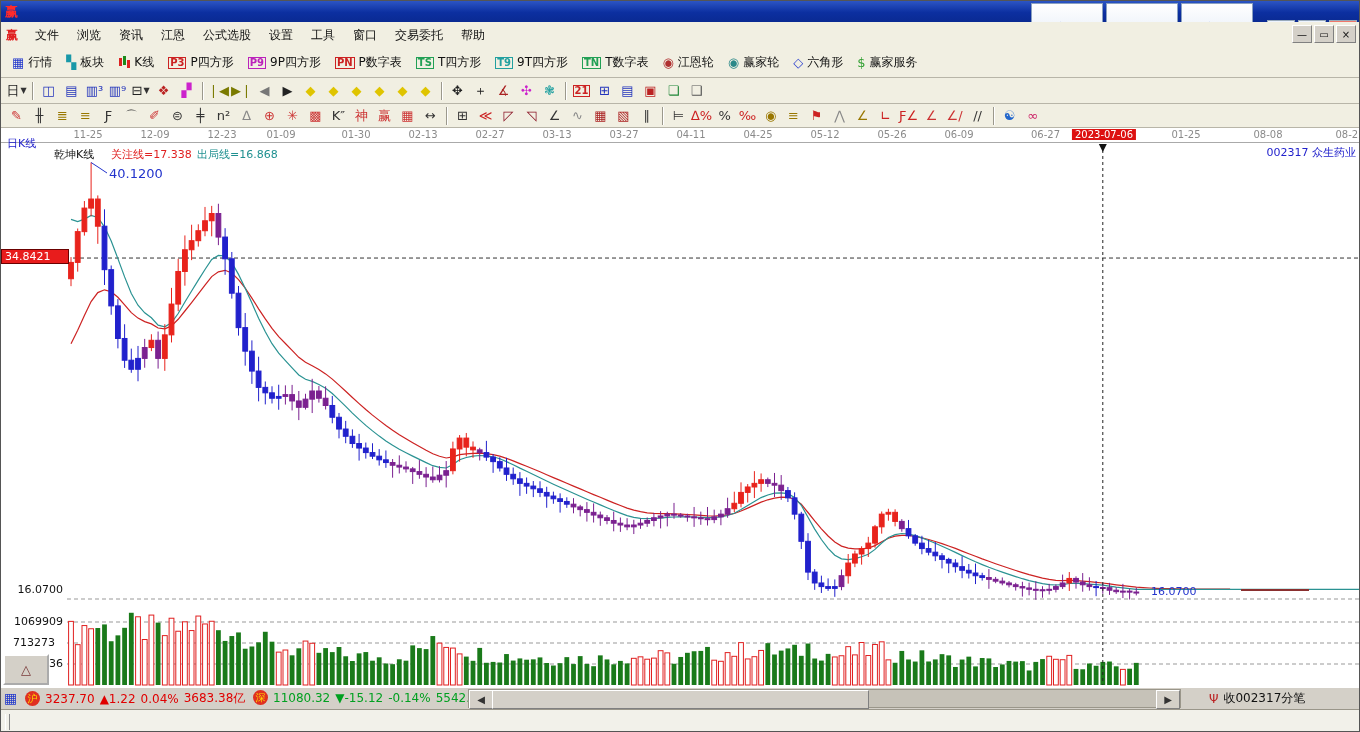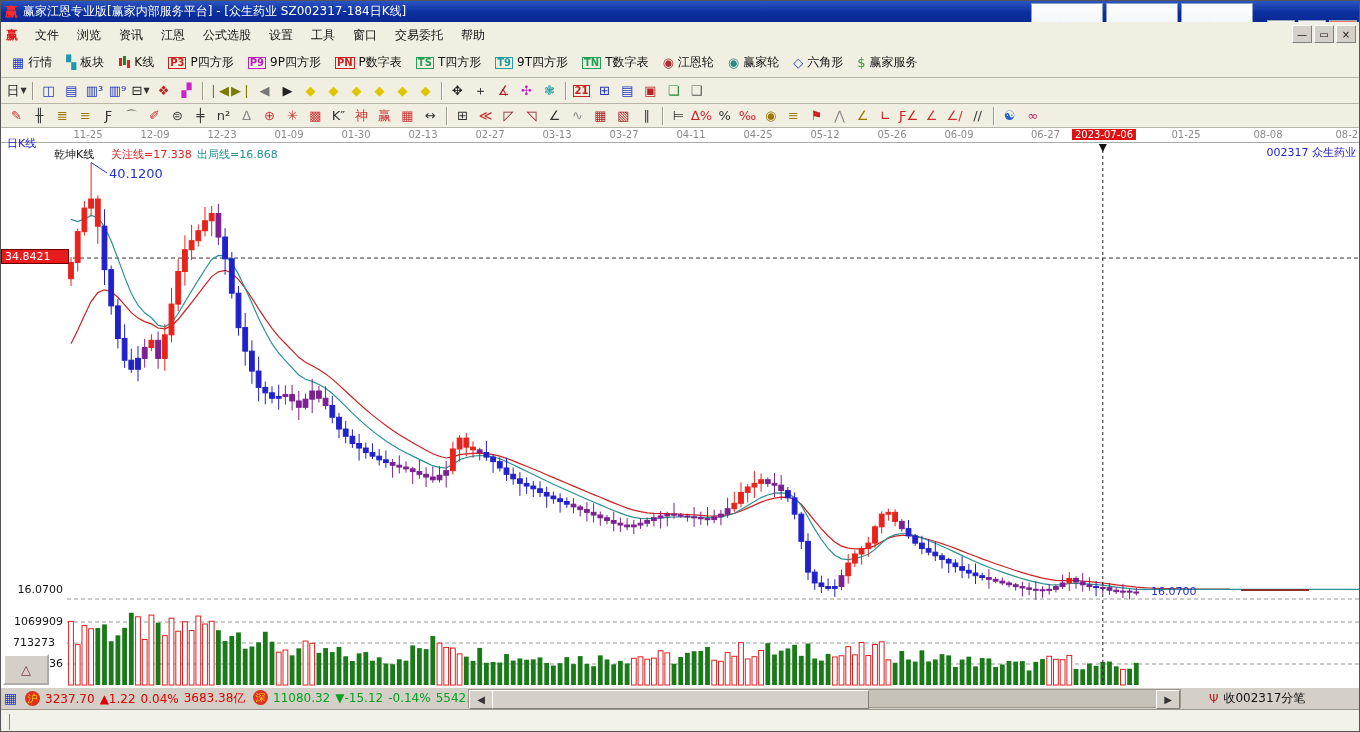--- a/index.html
+++ b/index.html
@@ -56,21 +56,20 @@
   #statusbar .grip{width:3px;height:16px;border-left:1px solid #fff;border-right:1px solid #888;margin:0 6px 0 4px;}
   #statusbar .txt{font-size:11px;color:#111;white-space:nowrap;}
 </style>
 </head>
 <body>
 
 <div id="app">
 
   <div id="titlebar">
     <span class="logo">赢</span>
-    <span class="ttl">赢家江恩专业版[赢家内部服务平台] - [众生药业  SZ002317-184日K线]</span>
     <div class="tb-right">
       <div class="link-btn">客服</div>
       <div class="link-btn">论坛</div>
       <div class="link-btn">主页</div>
       <div style="width:8px"></div>
       <div class="win-btn">—</div>
       <div class="win-btn">▭</div>
       <div class="win-btn close">×</div>
     </div>
   </div>
@@ -868,21 +867,21 @@
         <line x1="1135.3" y1="459.5785426323004" x2="1135.3" y2="467.4374016002769" stroke="#7b2190" stroke-width="1"></line>
         <rect x="1132.8999999999999" y="464.0237" width="4.8" height="1" fill="#7b2190" stroke="#7b2190"></rect>
         <line x1="1101.8" y1="16" x2="1101.8" y2="557" stroke="#222222" stroke-width="1" stroke-dasharray="3 3"></line>
         <polygon points="1097.8,16 1105.8,16 1101.8,24" fill="#111"></polygon>
         <polyline points="90.1,34.5 97.0,39.0 106.0,45.0" stroke="#2233cc" stroke-width="1" fill="none"></polyline>
       </svg>
     <div id="date-axis" style="position:absolute;left:0;top:0;width:1360px;height:28px;">
         <div class="tick" style="left: 87px;">11-25</div>
         <div class="tick" style="left: 154px;">12-09</div>
         <div class="tick" style="left: 221px;">12-23</div>
-        <div class="tick" style="left: 288px;">01-09</div>
+        <div class="tick" style="left: 280px;">01-09</div>
         <div class="tick" style="left: 355px;">01-30</div>
         <div class="tick" style="left: 422px;">02-13</div>
         <div class="tick" style="left: 489px;">02-27</div>
         <div class="tick" style="left: 556px;">03-13</div>
         <div class="tick" style="left: 623px;">03-27</div>
         <div class="tick" style="left: 690px;">04-11</div>
         <div class="tick" style="left: 757px;">04-25</div>
         <div class="tick" style="left: 824px;">05-12</div>
         <div class="tick" style="left: 891px;">05-26</div>
         <div class="tick" style="left: 958px;">06-09</div>

